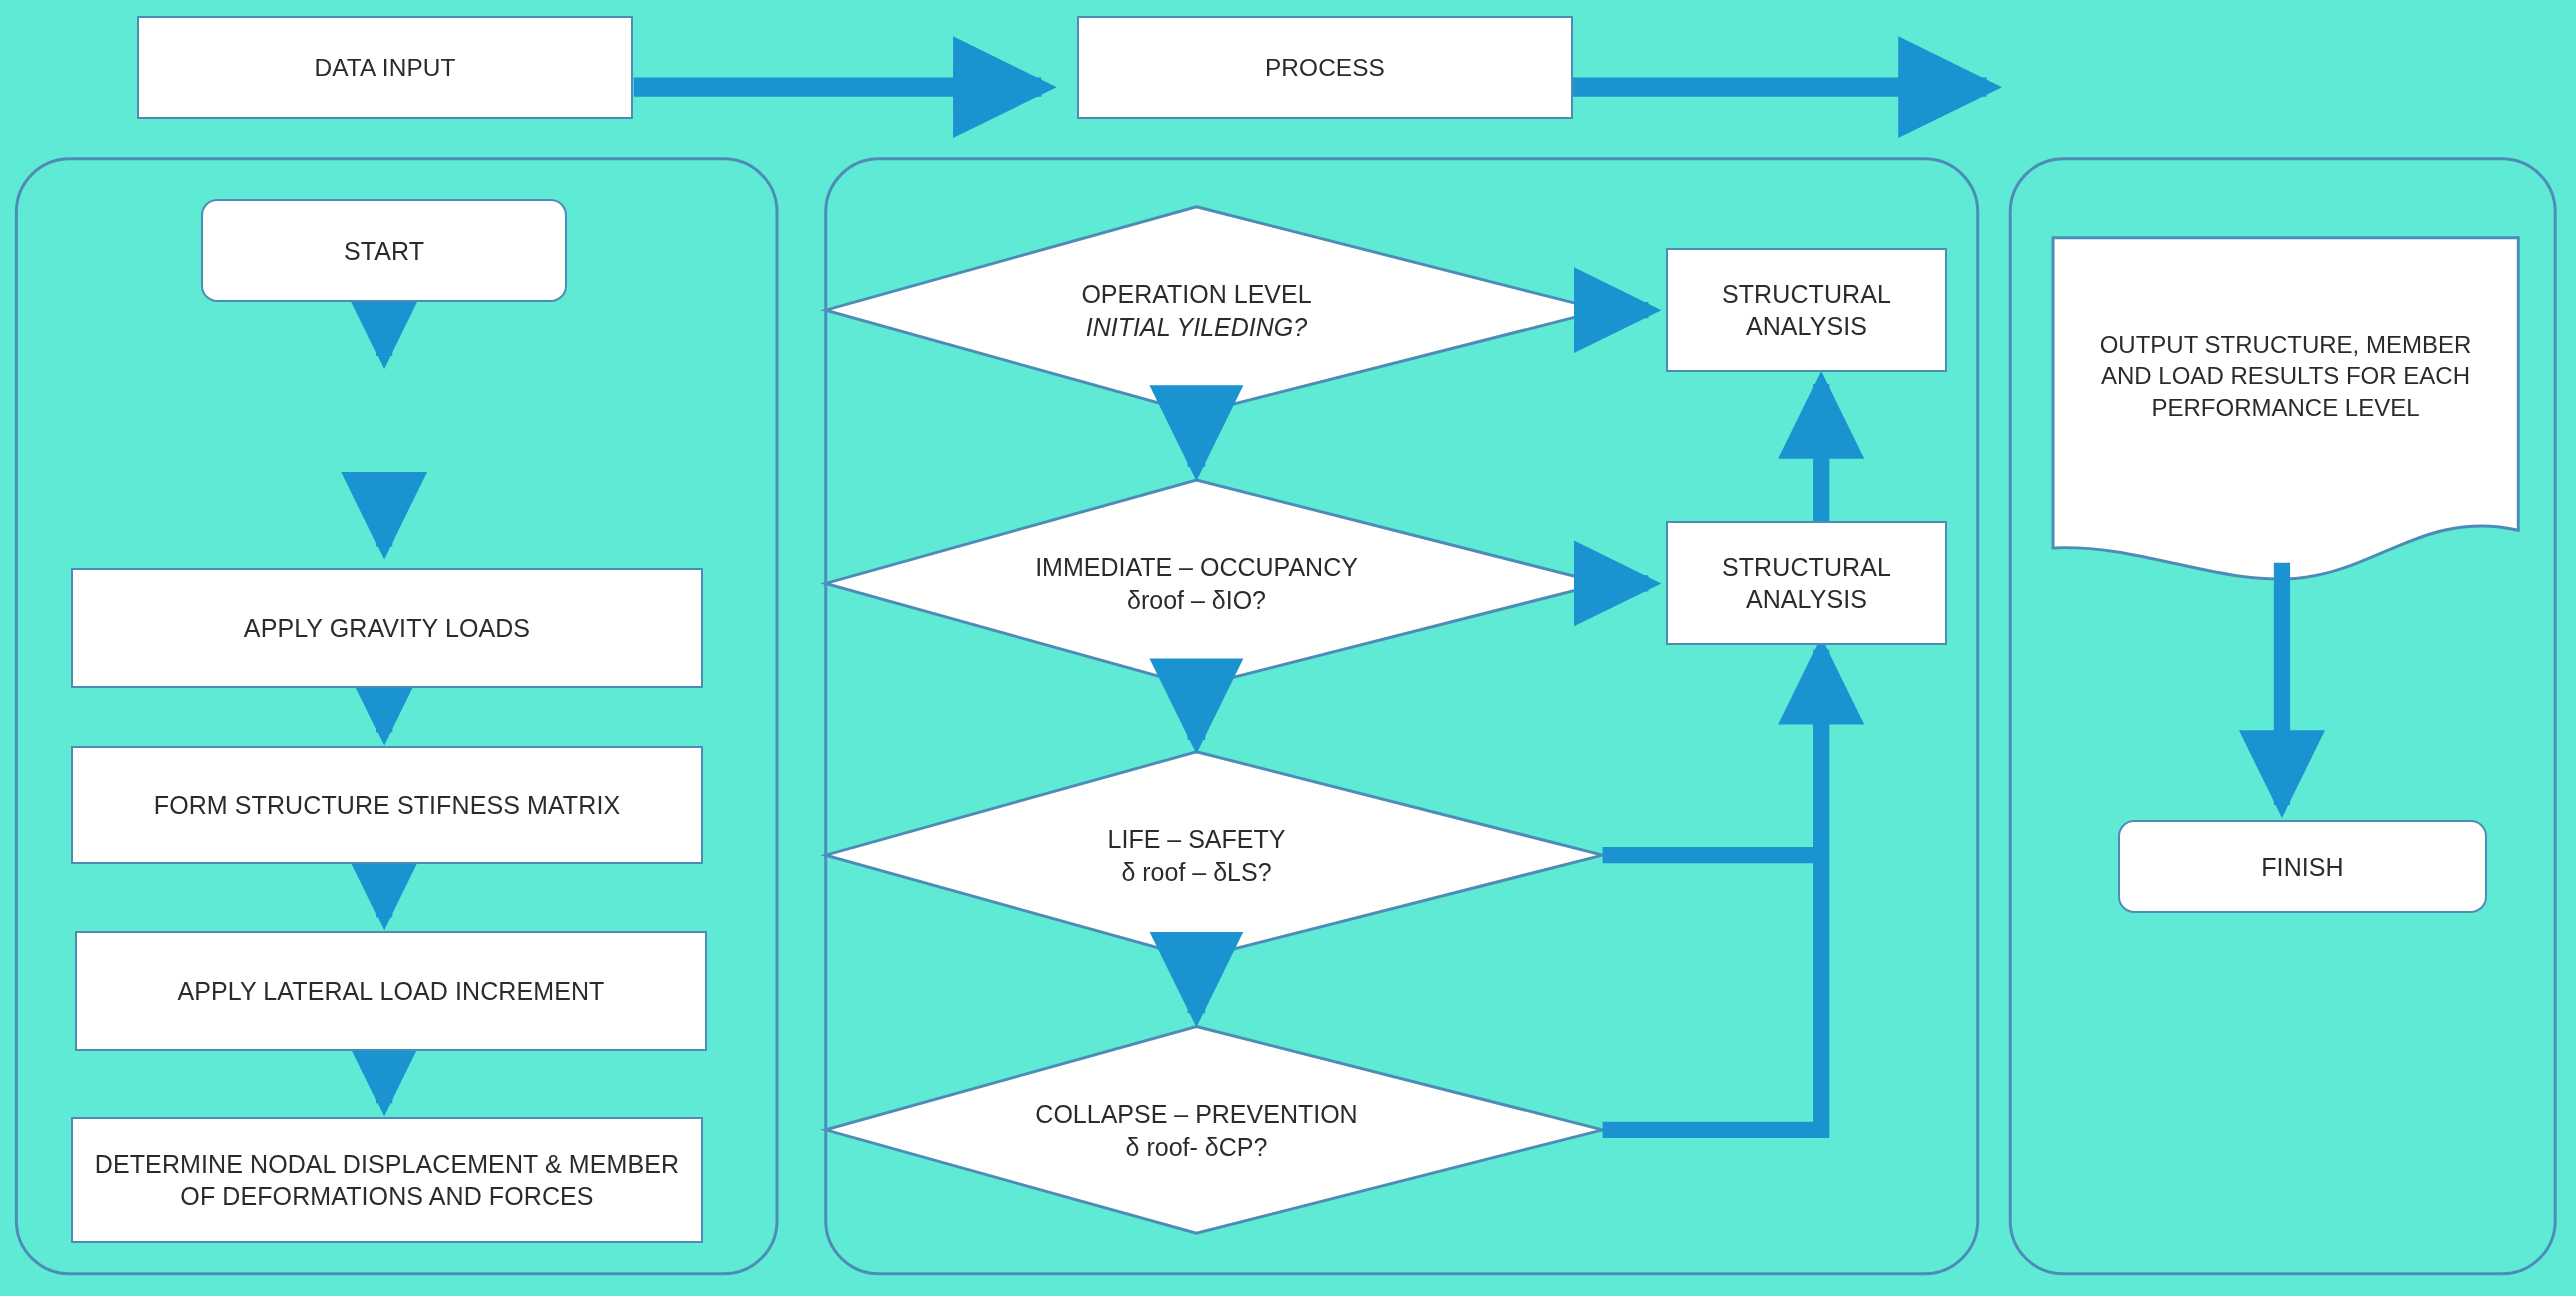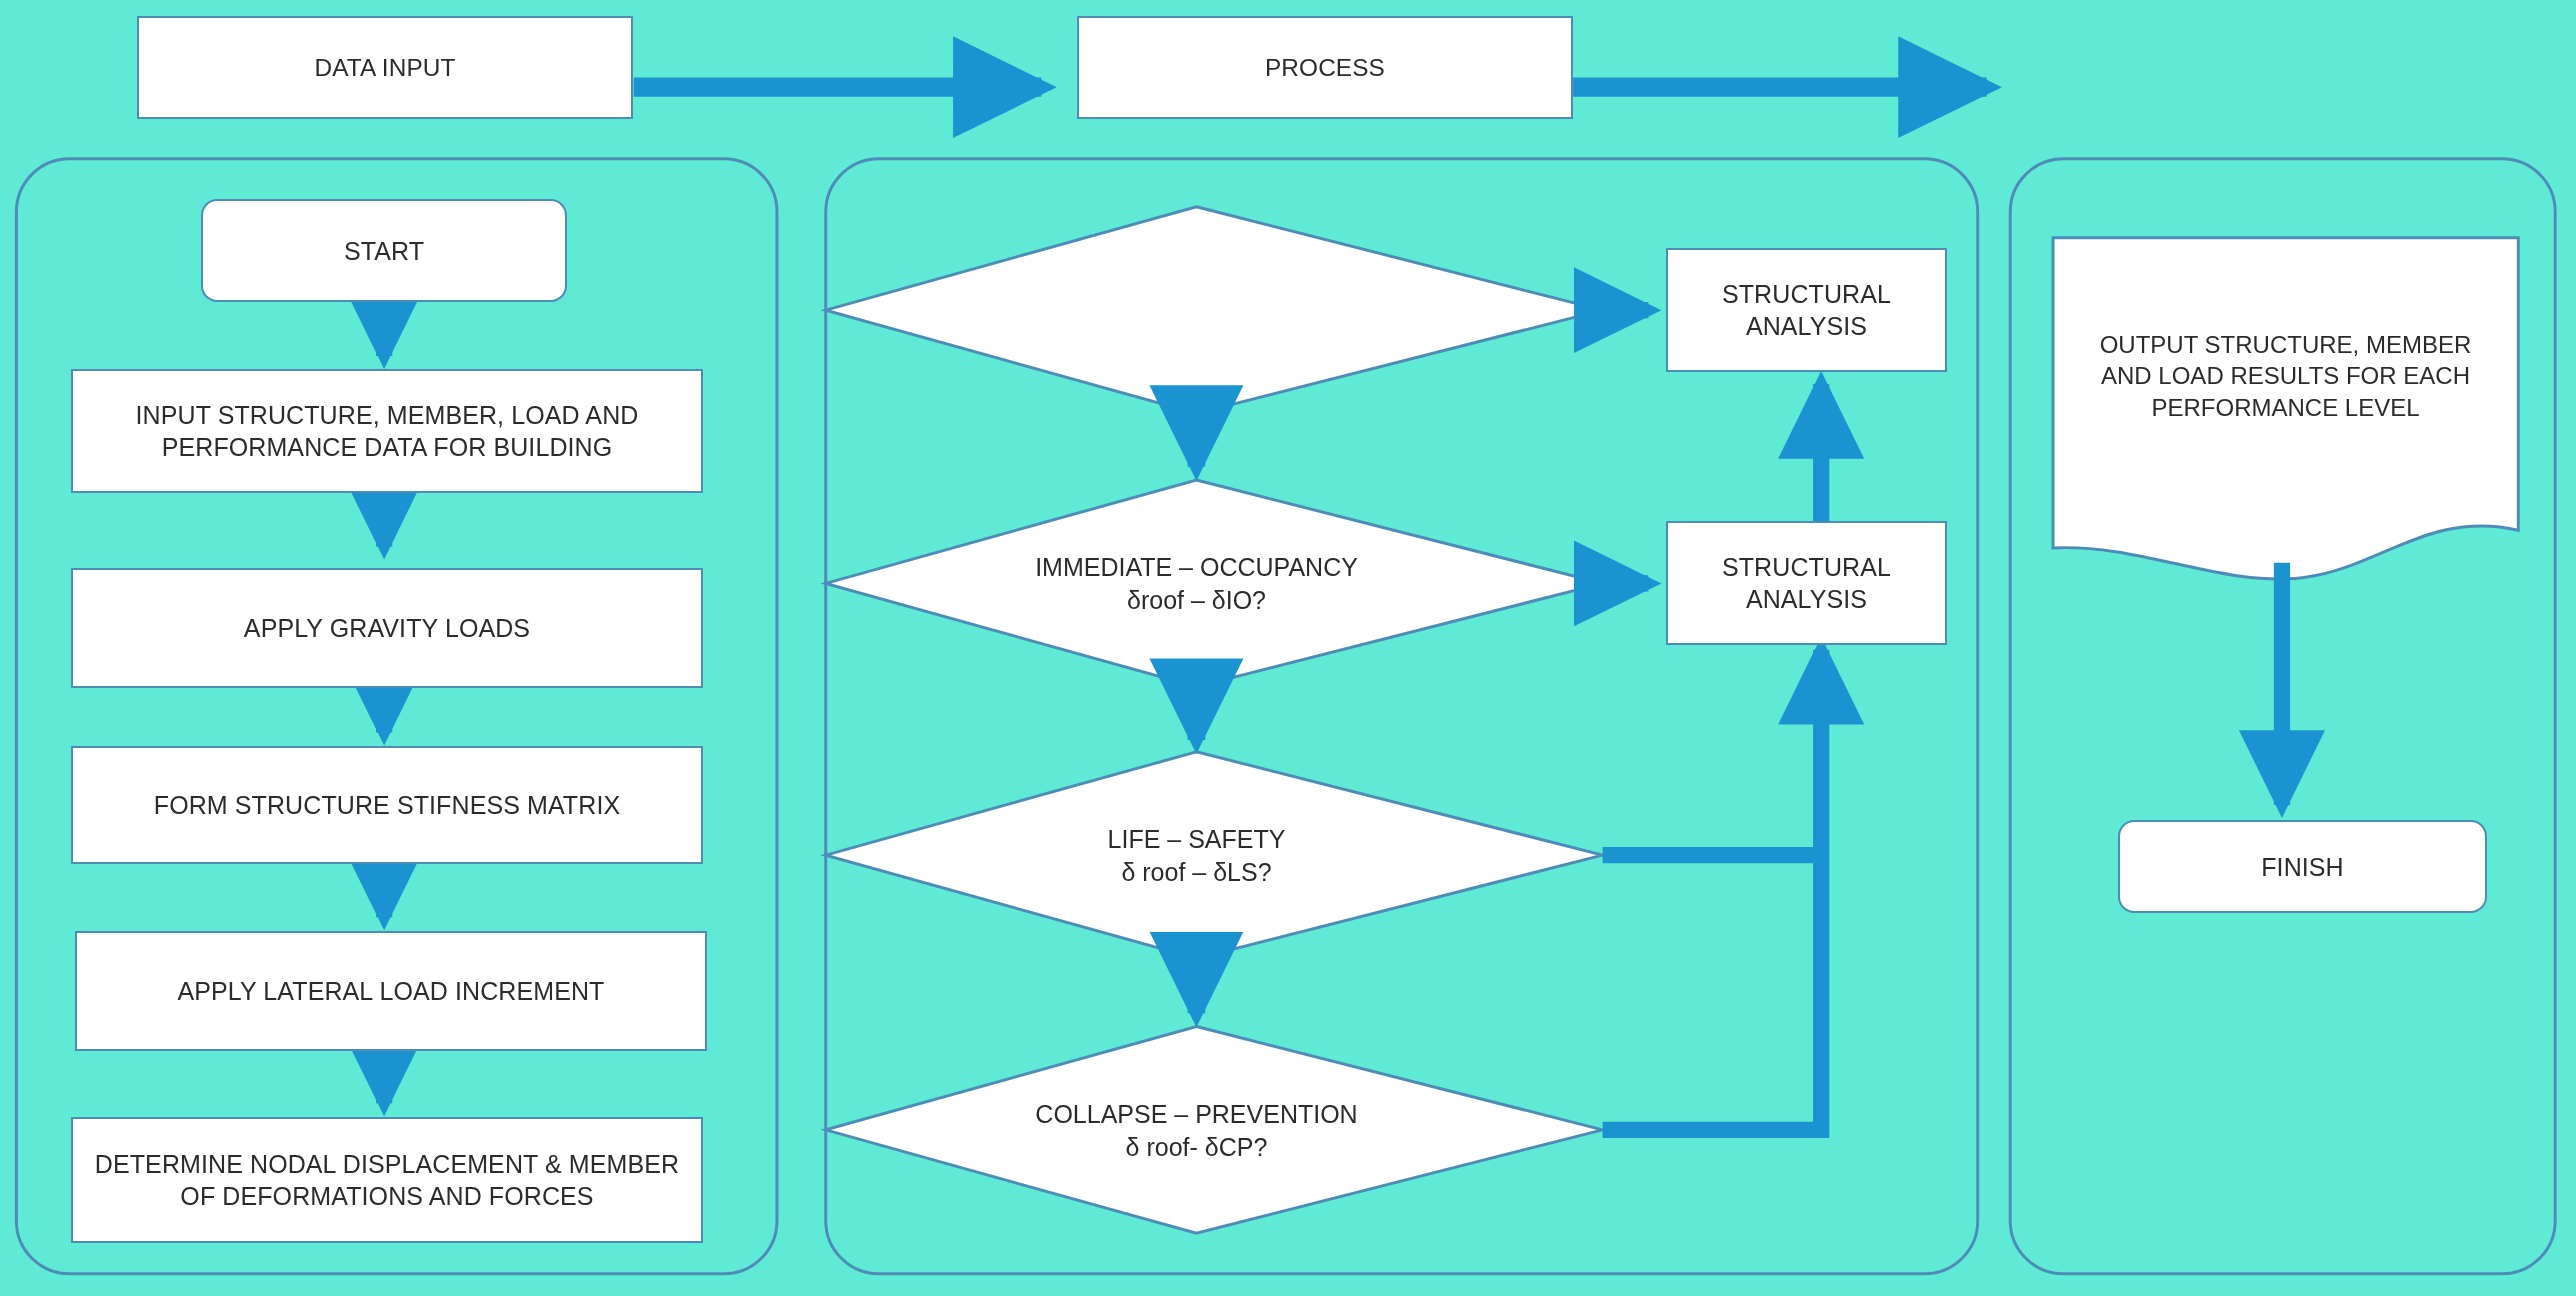--- a/index.html
+++ b/index.html
@@ -170,40 +170,41 @@
 
   <div class="node header-node" style="left:1077px; top:16.2px; width:496px; height:103px;">
     <span>PROCESS</span>
   </div>
 
 
   <div class="node round-node" style="left:201px; top:199px; width:366px; height:103px;">
     <span>START</span>
   </div>
 
-  <div class="node rect-node" style="left:71px; top:369px; width:632px; height:124px; padding:0 19px;">
-    <span>INPUT STRUCTURE, MEMBER, LOAD AND PERFORMANCE DATA FOR BUILDING</span>
-  </div>
 
   <div class="node rect-node" style="left:71px; top:560px; width:632px; height:120px; padding:0 19px;margin-top:8px;">
     <span>APPLY GRAVITY LOADS</span>
   </div>
 
   <div class="node rect-node" style="left:71px; top:746px; width:632px; height:118px; padding:0 19px;">
     <span>FORM STRUCTURE STIFNESS MATRIX</span>
   </div>
 
   <div class="node rect-node" style="left:75px; top:931px; width:632px; height:120px; padding:0 19px;">
     <span>APPLY LATERAL LOAD INCREMENT</span>
   </div>
 
   <div class="node rect-node" style="left:71px; top:1117px; width:632px; height:126px; padding:0 19px;">
     <span>DETERMINE NODAL DISPLACEMENT &amp; MEMBER OF DEFORMATIONS AND FORCES</span>
   </div>
 
+  <div class="diamond-label" style="left:975px; top:266px; width:443px; height:89px;">
+    <span>OPERATION LEVEL</span>
+    <span class="line2-italic">INITIAL YILEDING?</span>
+  </div>
 
   <div class="diamond-label" style="left:975px; top:811px; width:443px; height:89px;">
     <span>LIFE – SAFETY</span>
     <span>δ roof – δLS?</span>
   </div>
 
   <div class="diamond-label" style="left:975px; top:539px; width:443px; height:89px;">
     <span>IMMEDIATE – OCCUPANCY</span>
     <span>δroof – δIO?</span>
   </div>

